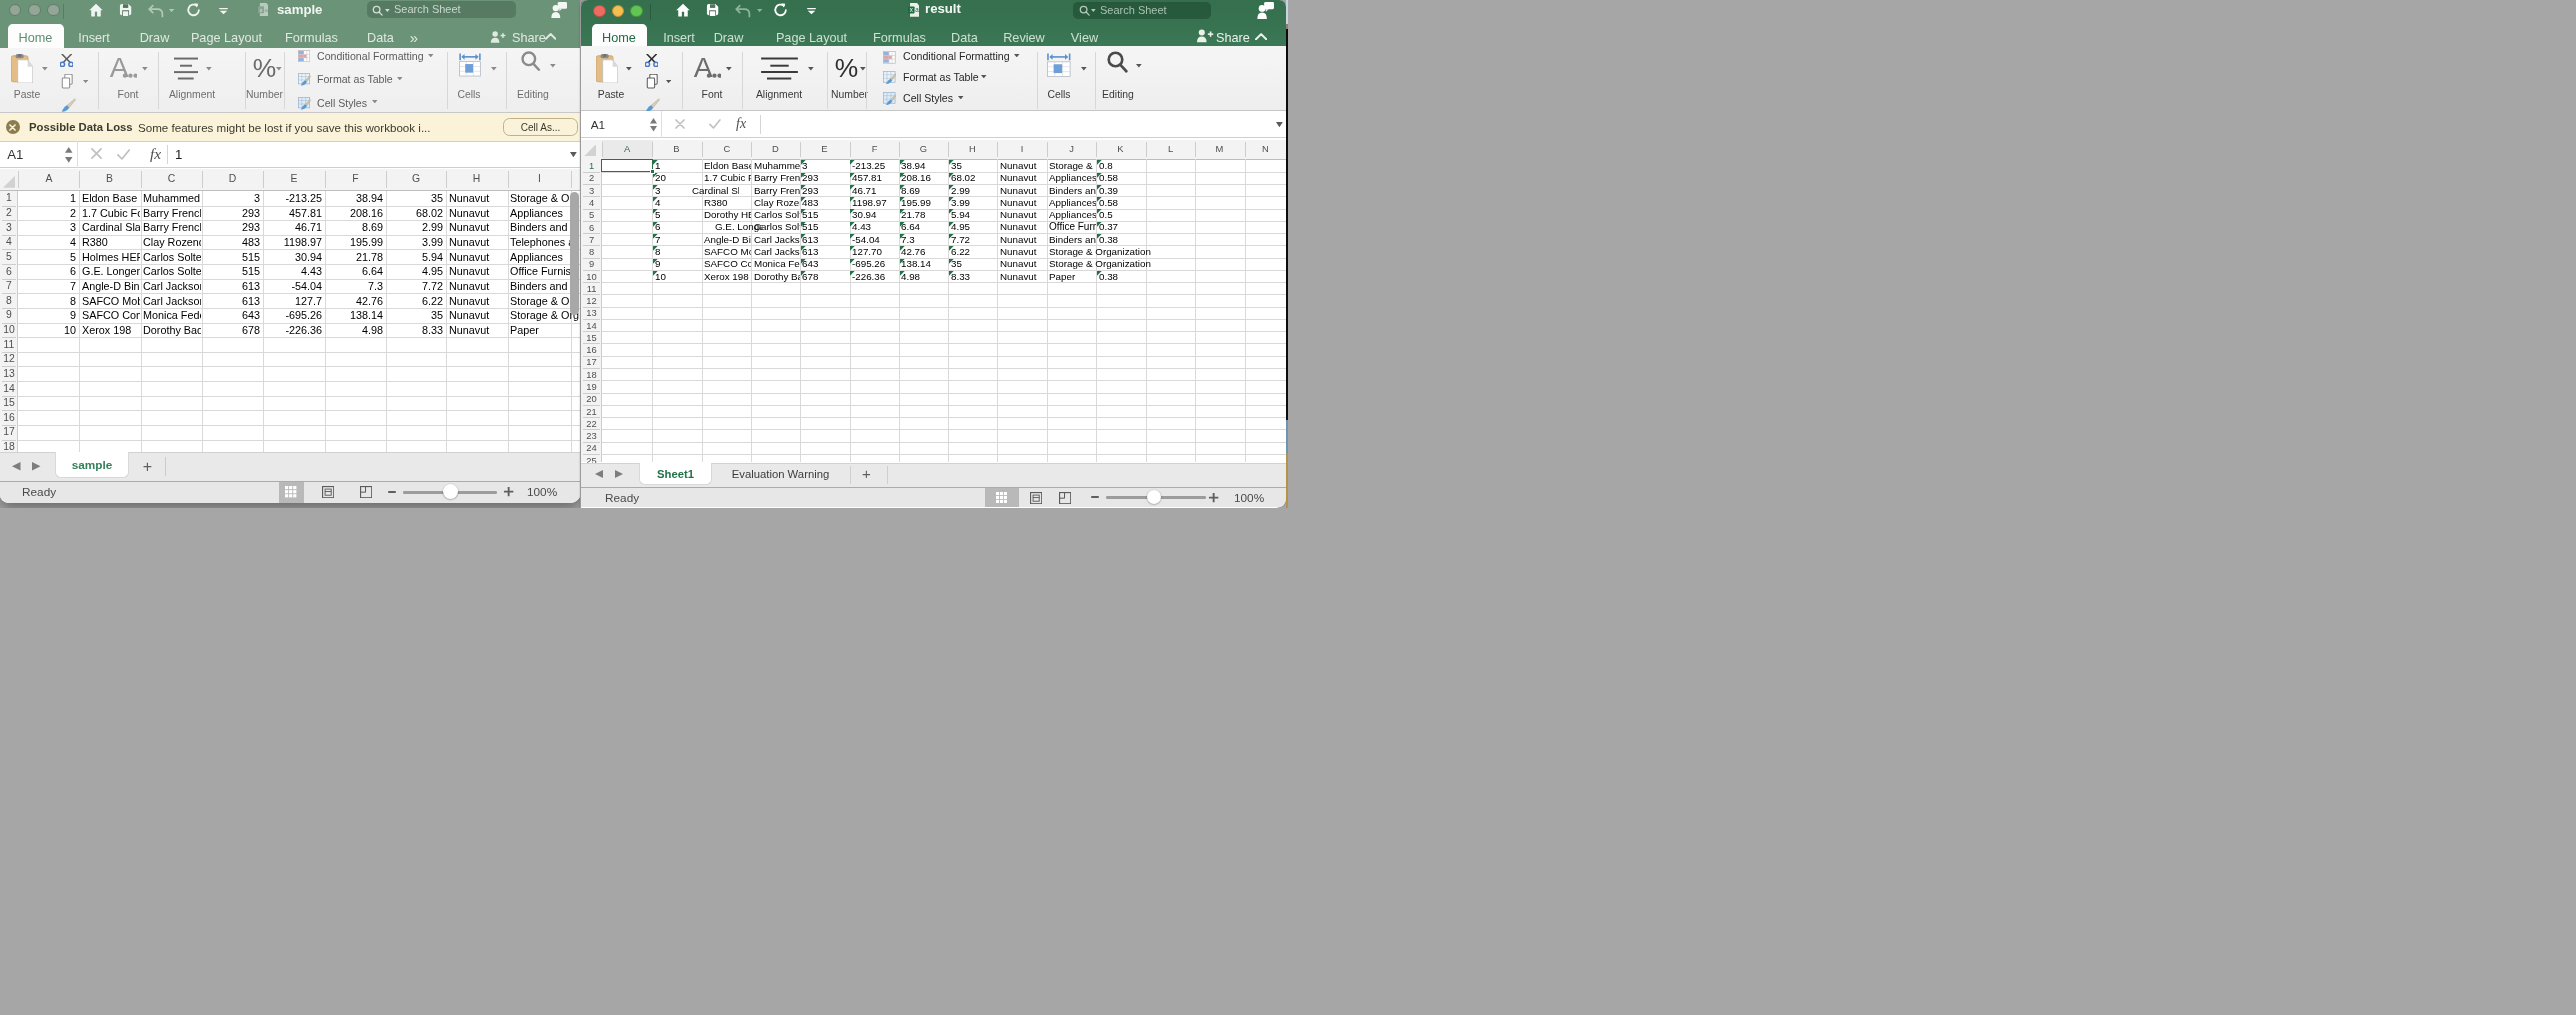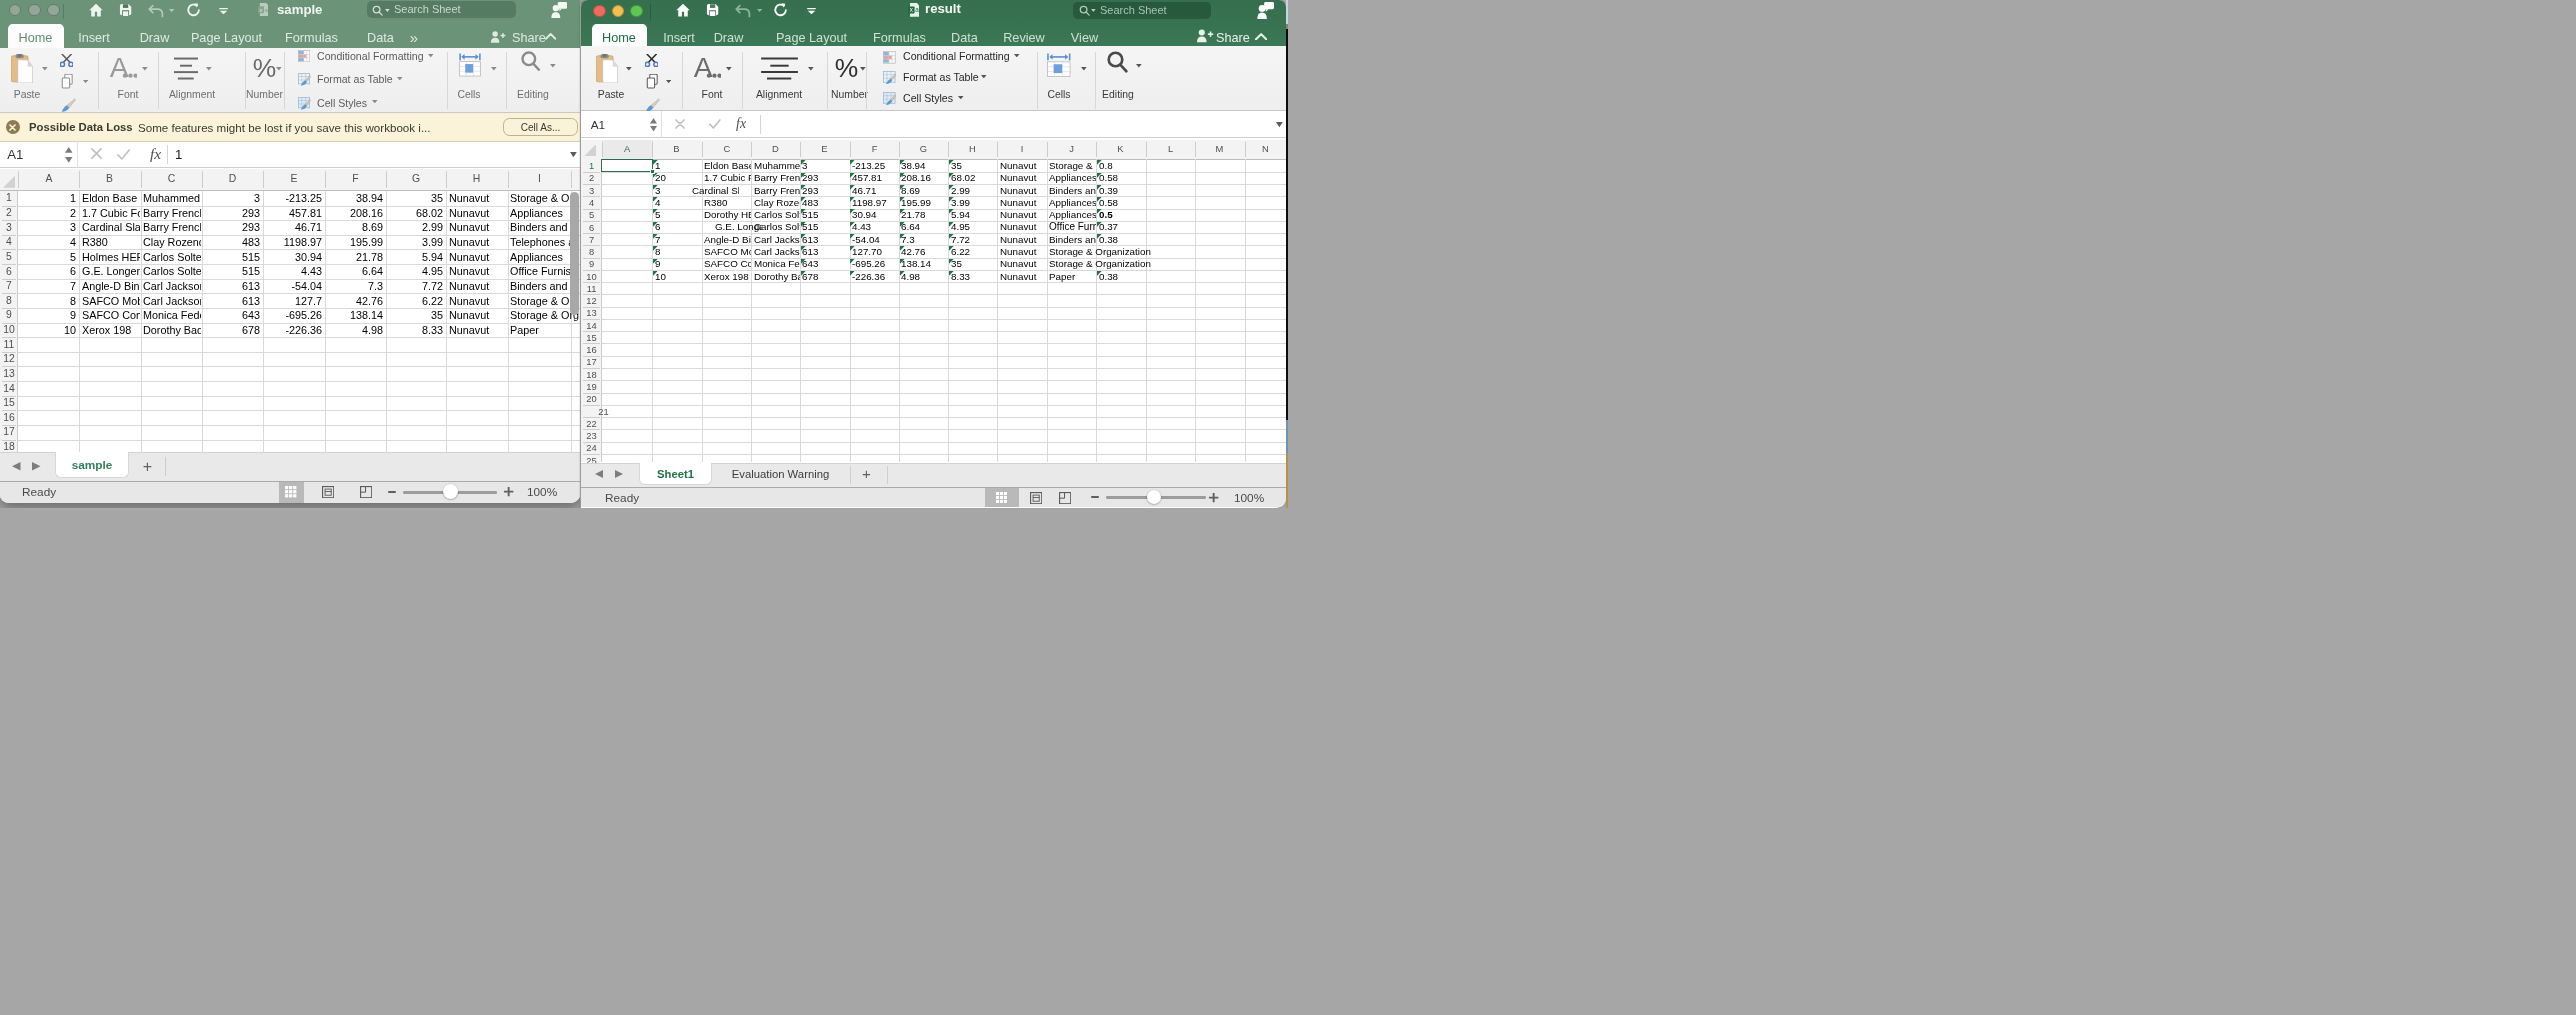--- a/index.html
+++ b/index.html
@@ -755,21 +755,21 @@
 <div style="left:0px;top:344px;font-size:9.4px;color:#4f4f4f;width:21px;height:11.3px;line-height:11.3px;text-align:center;white-space:nowrap;overflow:hidden;">16</div>
 <div style="left:1.9px;top:356px;width:17px;height:0.9px;background:#cdcdcd;"></div>
 <div style="left:0px;top:356px;font-size:9.4px;color:#4f4f4f;width:21px;height:11.3px;line-height:11.3px;text-align:center;white-space:nowrap;overflow:hidden;">17</div>
 <div style="left:1.9px;top:368px;width:17px;height:0.9px;background:#cdcdcd;"></div>
 <div style="left:0px;top:369px;font-size:9.4px;color:#4f4f4f;width:21px;height:11.3px;line-height:11.3px;text-align:center;white-space:nowrap;overflow:hidden;">18</div>
 <div style="left:1.9px;top:380px;width:17px;height:0.9px;background:#cdcdcd;"></div>
 <div style="left:0px;top:381px;font-size:9.4px;color:#4f4f4f;width:21px;height:11.3px;line-height:11.3px;text-align:center;white-space:nowrap;overflow:hidden;">19</div>
 <div style="left:1.9px;top:393px;width:17px;height:0.9px;background:#cdcdcd;"></div>
 <div style="left:0px;top:393px;font-size:9.4px;color:#4f4f4f;width:21px;height:11.3px;line-height:11.3px;text-align:center;white-space:nowrap;overflow:hidden;">20</div>
 <div style="left:1.9px;top:405px;width:17px;height:0.9px;background:#cdcdcd;"></div>
-<div style="left:0px;top:406px;font-size:9.4px;color:#4f4f4f;width:21px;height:11.3px;line-height:11.3px;text-align:center;white-space:nowrap;overflow:hidden;margin-left:12px;">21</div>
+<div style="left:0px;top:406px;font-size:9.4px;color:#4f4f4f;width:21px;height:11.3px;line-height:11.3px;text-align:center;white-space:nowrap;overflow:hidden;">21</div>
 <div style="left:1.9px;top:417px;width:17px;height:0.9px;background:#cdcdcd;"></div>
 <div style="left:0px;top:418px;font-size:9.4px;color:#4f4f4f;width:21px;height:11.3px;line-height:11.3px;text-align:center;white-space:nowrap;overflow:hidden;">22</div>
 <div style="left:1.9px;top:429px;width:17px;height:0.9px;background:#cdcdcd;"></div>
 <div style="left:0px;top:430px;font-size:9.4px;color:#4f4f4f;width:21px;height:11.3px;line-height:11.3px;text-align:center;white-space:nowrap;overflow:hidden;">23</div>
 <div style="left:1.9px;top:442px;width:17px;height:0.9px;background:#cdcdcd;"></div>
 <div style="left:0px;top:442px;font-size:9.4px;color:#4f4f4f;width:21px;height:11.3px;line-height:11.3px;text-align:center;white-space:nowrap;overflow:hidden;">24</div>
 <div style="left:1.9px;top:454px;width:17px;height:0.9px;background:#cdcdcd;"></div>
 <div style="left:0px;top:455px;font-size:9.4px;color:#4f4f4f;width:21px;height:11.3px;line-height:11.3px;text-align:center;white-space:nowrap;overflow:hidden;">25</div>
 <div style="left:1.9px;top:466px;width:17px;height:0.9px;background:#cdcdcd;"></div>
 <div style="left:20.7px;top:172px;width:684px;height:0.9px;background:#d9d9d9;"></div>
@@ -938,21 +938,21 @@
 <div style="left:320px;top:209px;font-size:9.8px;color:#000;width:47px;height:11.3px;line-height:11.3px;white-space:nowrap;overflow:hidden;">21.78</div>
 <svg style="position:absolute;left:319px;top:209px" width="4.7" height="4.7" viewBox="0 0 5 5">
       <path d="M0 0 L5 0 L0 5 Z" fill="#217346"></path>
     </svg>
 <div style="left:370px;top:209px;font-size:9.8px;color:#000;width:46px;height:11.3px;line-height:11.3px;white-space:nowrap;overflow:hidden;">5.94</div>
 <svg style="position:absolute;left:368px;top:209px" width="4.7" height="4.7" viewBox="0 0 5 5">
       <path d="M0 0 L5 0 L0 5 Z" fill="#217346"></path>
     </svg>
 <div style="left:419px;top:209px;font-size:9.8px;color:#000;width:47px;height:11.3px;line-height:11.3px;white-space:nowrap;overflow:hidden;">Nunavut</div>
 <div style="left:468px;top:209px;font-size:9.8px;color:#000;width:47px;height:11.3px;line-height:11.3px;white-space:nowrap;overflow:hidden;">Appliances</div>
-<div style="left:518px;top:209px;font-size:9.8px;color:#000;width:47px;height:11.3px;line-height:11.3px;white-space:nowrap;overflow:hidden;font-weight:bold;">0.5</div>
+<div style="left:518px;top:209px;font-size:9.8px;color:#000;width:47px;height:11.3px;line-height:11.3px;white-space:nowrap;overflow:hidden;">0.5</div>
 <svg style="position:absolute;left:516px;top:209px" width="4.7" height="4.7" viewBox="0 0 5 5">
       <path d="M0 0 L5 0 L0 5 Z" fill="#217346"></path>
     </svg>
 <div style="left:74px;top:221px;font-size:9.8px;color:#000;width:47px;height:11.3px;line-height:11.3px;white-space:nowrap;overflow:hidden;">6</div>
 <svg style="position:absolute;left:72px;top:222px" width="4.7" height="4.7" viewBox="0 0 5 5">
       <path d="M0 0 L5 0 L0 5 Z" fill="#217346"></path>
     </svg>
 <div style="left:134px;top:221px;font-size:9.8px;color:#000;width:47px;height:11.3px;line-height:11.3px;white-space:nowrap;overflow:hidden;">G.E. Longe</div>
 <div style="left:173px;top:221px;font-size:9.8px;color:#000;width:46px;height:11.3px;line-height:11.3px;white-space:nowrap;overflow:hidden;">Carlos Solt</div>
 <div style="left:221px;top:221px;font-size:9.8px;color:#000;width:47px;height:11.3px;line-height:11.3px;white-space:nowrap;overflow:hidden;">515</div>

